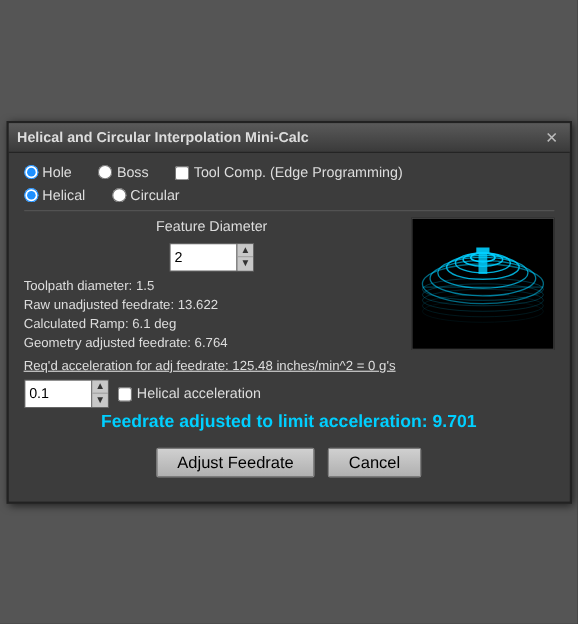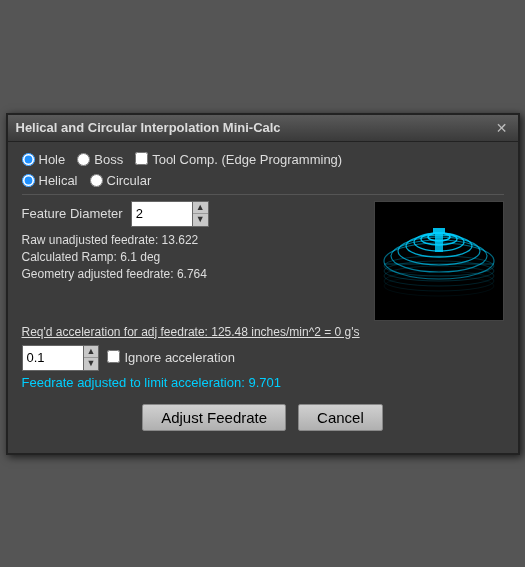--- a/index.html
+++ b/index.html
@@ -38,37 +38,37 @@
       border: none;
       padding: 0 2px;
     }
     .content {
       padding: 10px 14px 10px 14px;
       color: #ddd;
     }
     .radio-row {
       display: flex;
       align-items: center;
-      gap: 12px;
+      gap: 24px;
       margin-bottom: 6px;
     }
     .radio-label {
       display: flex;
       align-items: center;
       gap: 4px;
       cursor: pointer;
       color: #ddd;
     }
     .radio-label input[type=radio] {
       accent-color: #1e90ff;
       cursor: pointer;
     }
     .checkbox-label {
       display: flex;
-      align-items: flex-start;
+      align-items: flex-end;
       gap: 4px;
       cursor: pointer;
       color: #ddd;
     }
     .checkbox-label input[type=checkbox] {
       accent-color: #1e90ff;
       cursor: pointer;
     }
     .divider {
       border: none;
@@ -91,20 +91,21 @@
       display: flex;
       align-items: center;
       justify-content: center;
       overflow: hidden;
     }
     .field-row {
       display: flex;
       align-items: center;
       gap: 8px;
       margin-bottom: 6px;
+      flex-direction: column;
     }
     .field-label {
       color: #ddd;
       font-size: 13px;
     }
     .spinner-input {
       display: flex;
       align-items: stretch;
       border: 1px solid #666;
       background: #222;
@@ -138,23 +139,24 @@
     .spinner-btn:last-child {
       border-bottom: none;
     }
     .info-line {
       color: #ddd;
       font-size: 12px;
       margin-bottom: 3px;
     }
     .cyan-line {
       color: #00cfff;
-      font-size: 13px;
-      font-weight: normal;
+      font-size: 16px;
+      font-weight: bold;
       margin-bottom: 4px;
+      text-align: center;
     }
     .accel-row {
       display: flex;
       align-items: center;
       gap: 8px;
       margin-top: 6px;
       margin-bottom: 4px;
     }
     .footer {
       display: flex;
@@ -223,20 +225,21 @@
           <span class="field-label">Feature Diameter</span>
           <div class="spinner-input">
             <input type="text" value="2" style="">
             <div class="spinner-btns">
               <button class="spinner-btn">▲</button>
               <button class="spinner-btn">▼</button>
             </div>
           </div>
         </div>
 
+        <div class="info-line">Toolpath diameter: 1.5</div>
         <div class="info-line">Raw unadjusted feedrate: 13.622</div>
         <div class="info-line">Calculated Ramp: 6.1 deg</div>
         <div class="info-line">Geometry adjusted feedrate: 6.764</div>
       </div>
 
       <div class="right-panel">
         <svg class="helical-svg" viewBox="0 0 120 110" xmlns="http://www.w3.org/2000/svg">
 
           <ellipse cx="60" cy="55" rx="55" ry="18" fill="none" stroke="#00cfff" stroke-width="1.2" opacity="0.5"></ellipse>
           <ellipse cx="60" cy="50" rx="48" ry="16" fill="none" stroke="#00cfff" stroke-width="1.2" opacity="0.6"></ellipse>
@@ -264,21 +267,21 @@
     <div class="accel-row">
       <div class="spinner-input">
         <input type="text" value="0.1" style="">
         <div class="spinner-btns">
           <button class="spinner-btn">▲</button>
           <button class="spinner-btn">▼</button>
         </div>
       </div>
       <label class="checkbox-label">
         <input type="checkbox" style="">
-        <span>Ignore acceleration</span>
+        <span>Helical acceleration</span>
       </label>
     </div>
 
     <div class="cyan-line">Feedrate adjusted to limit acceleration: 9.701</div>
 
     <div class="footer">
       <button class="btn">Adjust Feedrate</button>
       <button class="btn">Cancel</button>
     </div>
   </div>

